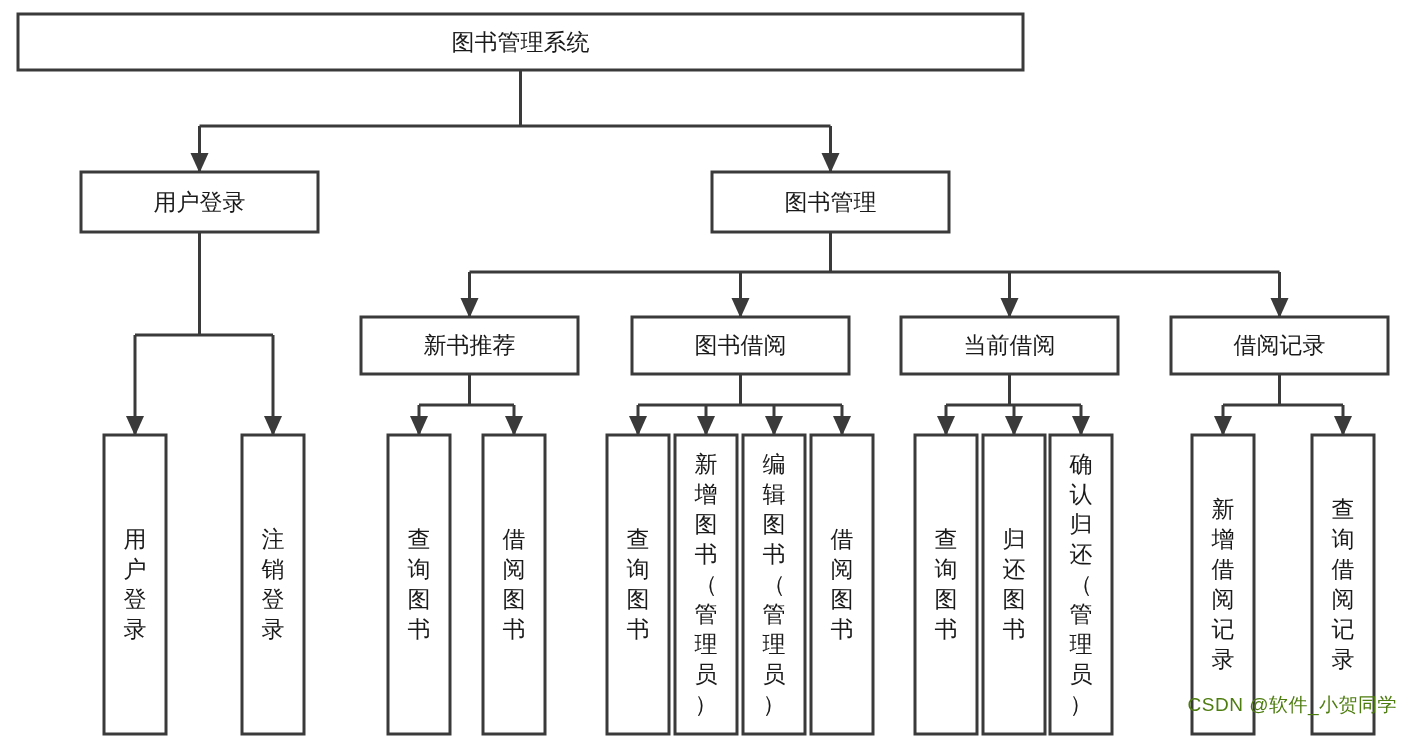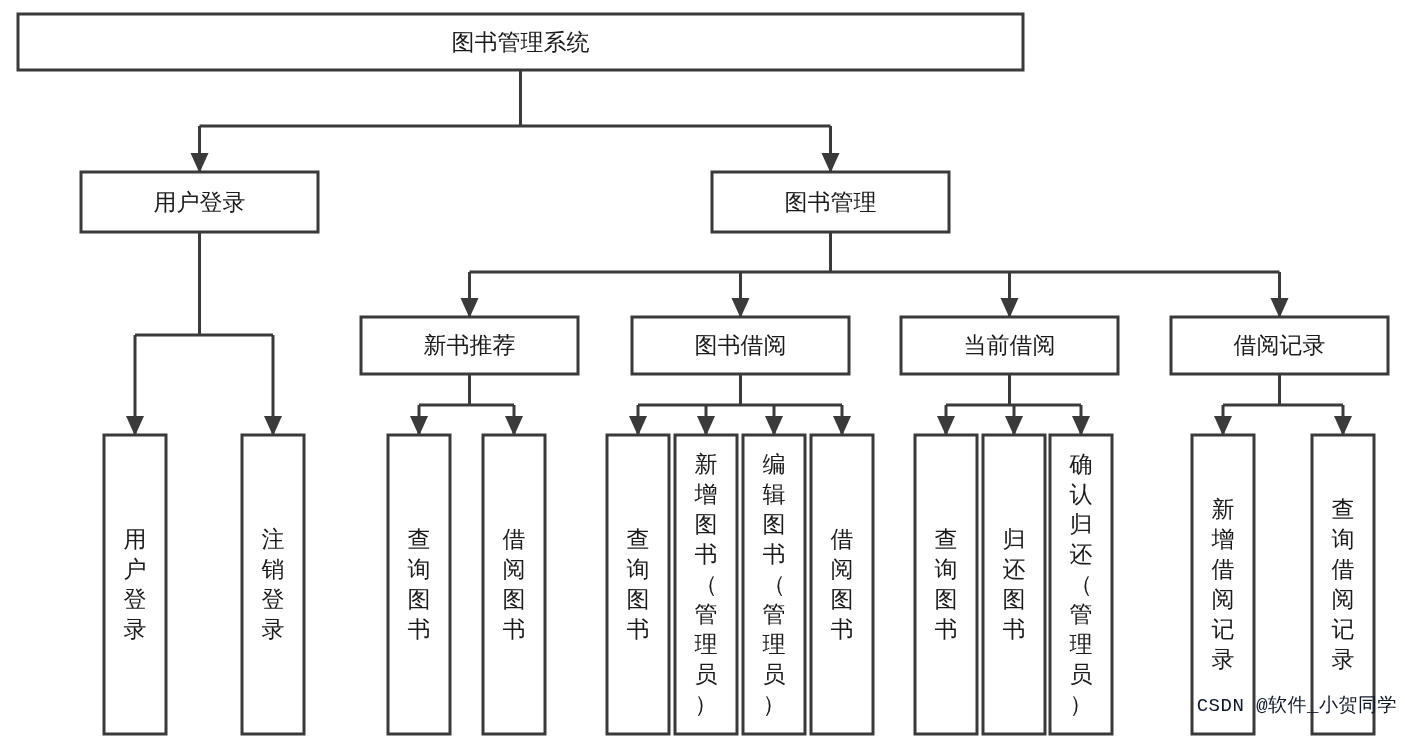--- a/index.html
+++ b/index.html
@@ -52,23 +52,23 @@
   .node-label-v {
     font-family: "DejaVu Sans", "Liberation Sans", sans-serif;
     font-size: 23px;
     fill: #1a1a1a;
     text-anchor: middle;
   }
   .watermark {
     position: absolute;
     right: 8px;
     bottom: 6px;
-    font-family: Liberation Mono, monospace;
+    font-family: Liberation Sans, sans-serif;
     font-size: 19px;
-    color: #0f172a;
+    color: #4d7c0f;
     white-space: nowrap;
     letter-spacing: 0.5px;
     pointer-events: none;
   }
 </style>
 </head>
 <body>
 
 <div id="diagram-root">
   <svg class="flow" viewBox="0 0 1405 747">

